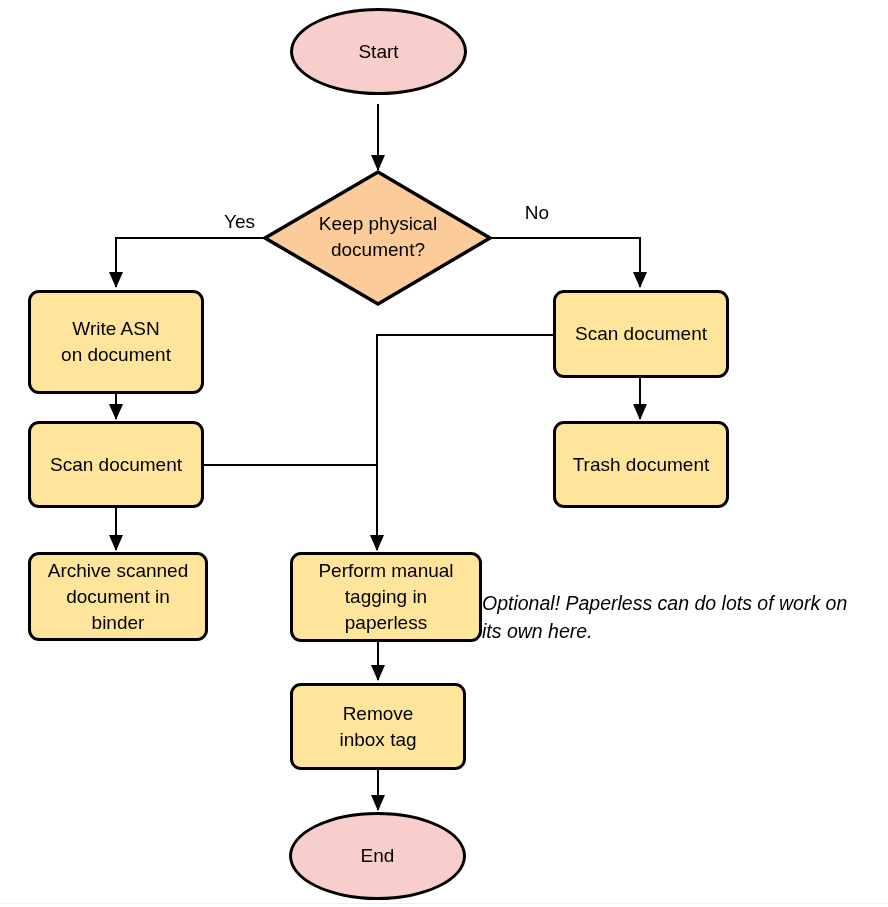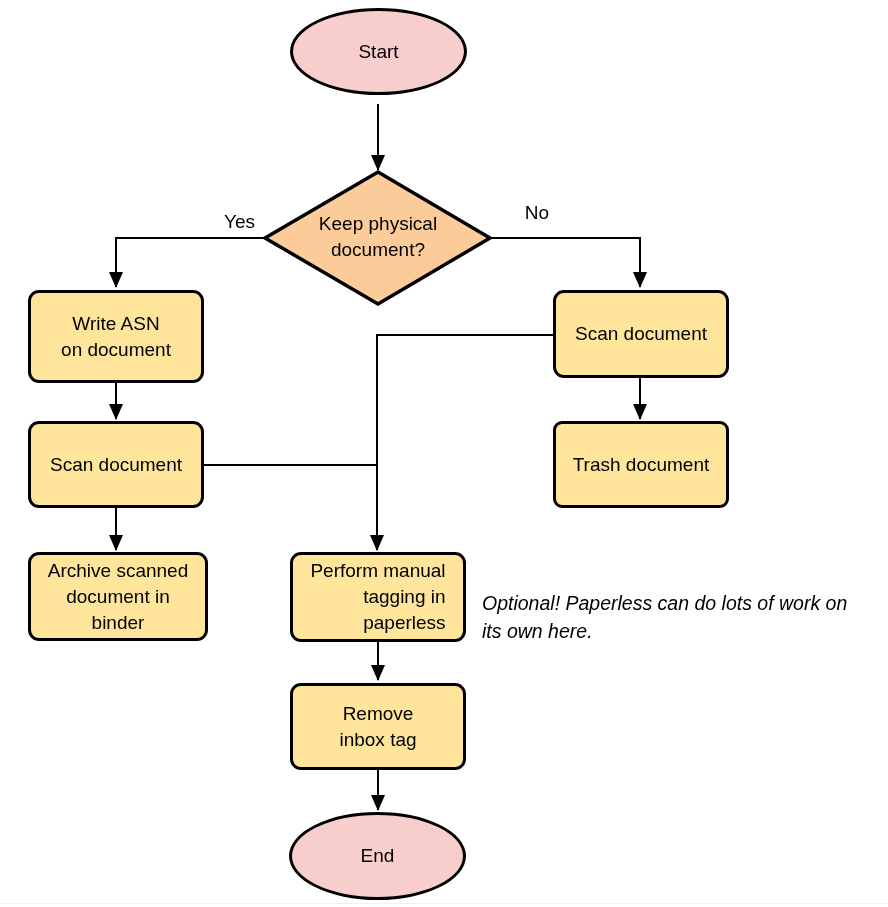--- a/index.html
+++ b/index.html
@@ -134,44 +134,44 @@
 
   <div class="decision-label" style="left:283px; top:211px; width:190px; height:54px;">
     <span>Keep physical
 document?</span>
   </div>
 
   <div class="edge-label" style="left:199px; top:211px;">Yes</div>
 
   <div class="edge-label" style="left:493px; top:202px;">No</div>
 
-  <div class="node process" style="left:28px; top:290px; width:176px; height:93px;text-align:center;">
+  <div class="node process" style="left:28px; top:290px; width:176px; height:104px;text-align:center;">
     <span>Write ASN
 on document</span>
   </div>
 
   <div class="node process" style="left:28px; top:421px; width:176px; height:87px;">
     <span>Scan document</span>
   </div>
 
   <div class="node process" style="left:28px; top:552px; width:180px; height:89px;">
     <span>Archive scanned
 document in
 binder</span>
   </div>
 
   <div class="node process" style="left:553px; top:290px; width:176px; height:88px;">
     <span>Scan document</span>
   </div>
 
-  <div class="node process" style="left:553px; top:421px; width:176px; height:87px;border-radius:9px;">
+  <div class="node process" style="left:553px; top:421px; width:176px; height:87px;">
     <span>Trash document</span>
   </div>
 
-  <div class="node process" style="left:290px; top:552px; width:176px; height:90px;text-align:right;">
+  <div class="node process" style="left:290px; top:552px; width:192px; height:90px;">
     <span>Perform manual
 tagging in
 paperless</span>
   </div>
 
   <div class="node terminal" style="left:289px; top:812px; width:177px; height:88px;">
     <span>End</span>
   </div>
 
   <div class="node process" style="left:290px; top:683px; width:176px; height:87px;">

